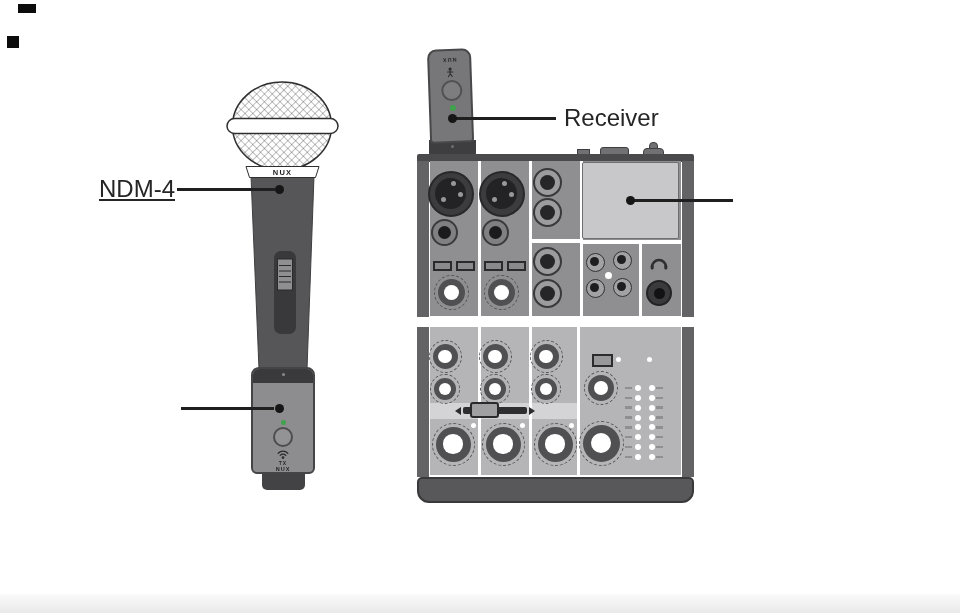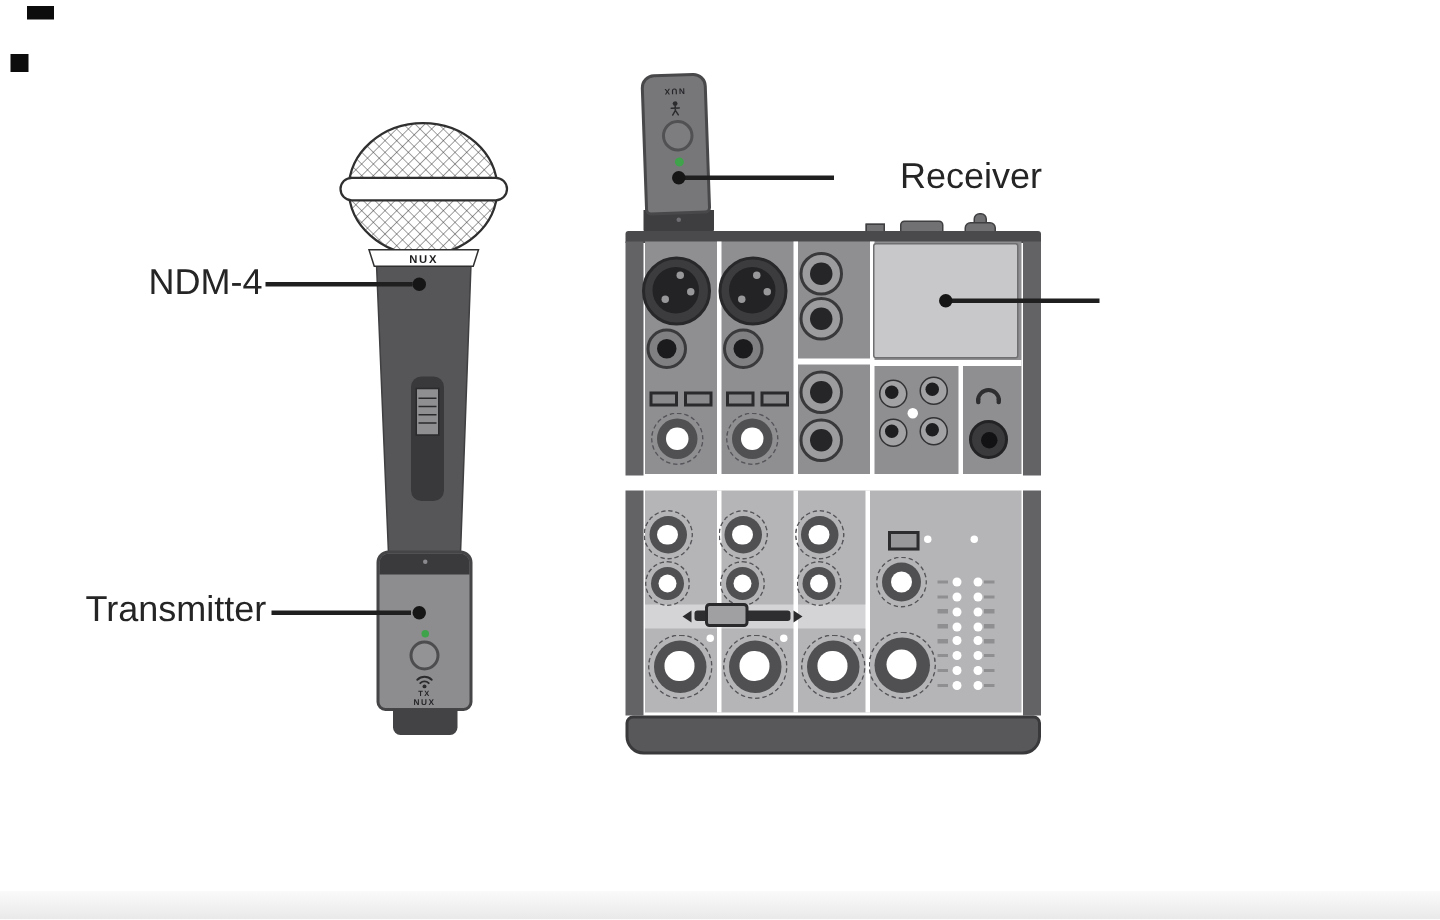--- a/index.html
+++ b/index.html
@@ -277,29 +277,28 @@
         <span class="mdash"></span>
         <span class="mdot"></span>
         <span class="msp"></span>
         <span class="mdot"></span>
         <span class="mdash"></span>
       </div>
     </div>
 
   <div class="abs" style="left:417px;top:477px;width:277px;height:26px;background:#58585a;border:2.5px solid #39393b;border-radius:5px 5px 12px 12px;box-sizing:border-box;"></div>
 
-  <div class="calloutText" style="left:99px;top:176px;">NDM-4</div>
+  <div class="calloutText" style="left:99px;top:176px;text-decoration:underline;">NDM-4</div>
   <div class="leadLine" style="left:177px;top:188px;width:98px;"></div>
   <div class="leadDot" style="left:275px;top:185px;"></div>
 
-  <div class="calloutText" style="left:57px;top:394px;">Transmitter</div>
   <div class="leadLine" style="left:181px;top:407px;width:93px;"></div>
   <div class="leadDot" style="left:275px;top:404px;"></div>
 
-  <div class="calloutText" style="left:564px;top:105px;margin-left:36px;">Receiver</div>
+  <div class="calloutText" style="left:564px;top:105px;">Receiver</div>
   <div class="leadLine" style="left:456px;top:116.5px;width:100px;"></div>
   <div class="leadDot" style="left:448px;top:113.5px;"></div>
 
   <div class="leadLine" style="left:634px;top:198.5px;width:99px;"></div>
   <div class="leadDot" style="left:625.5px;top:195.5px;"></div>
 
   <div class="cornerMark" style="left:18px;top:4px;width:18px;height:9px;"></div>
   <div class="cornerMark" style="left:7px;top:36px;width:12px;height:12px;"></div>
   <div id="bottomBar"></div>
 

